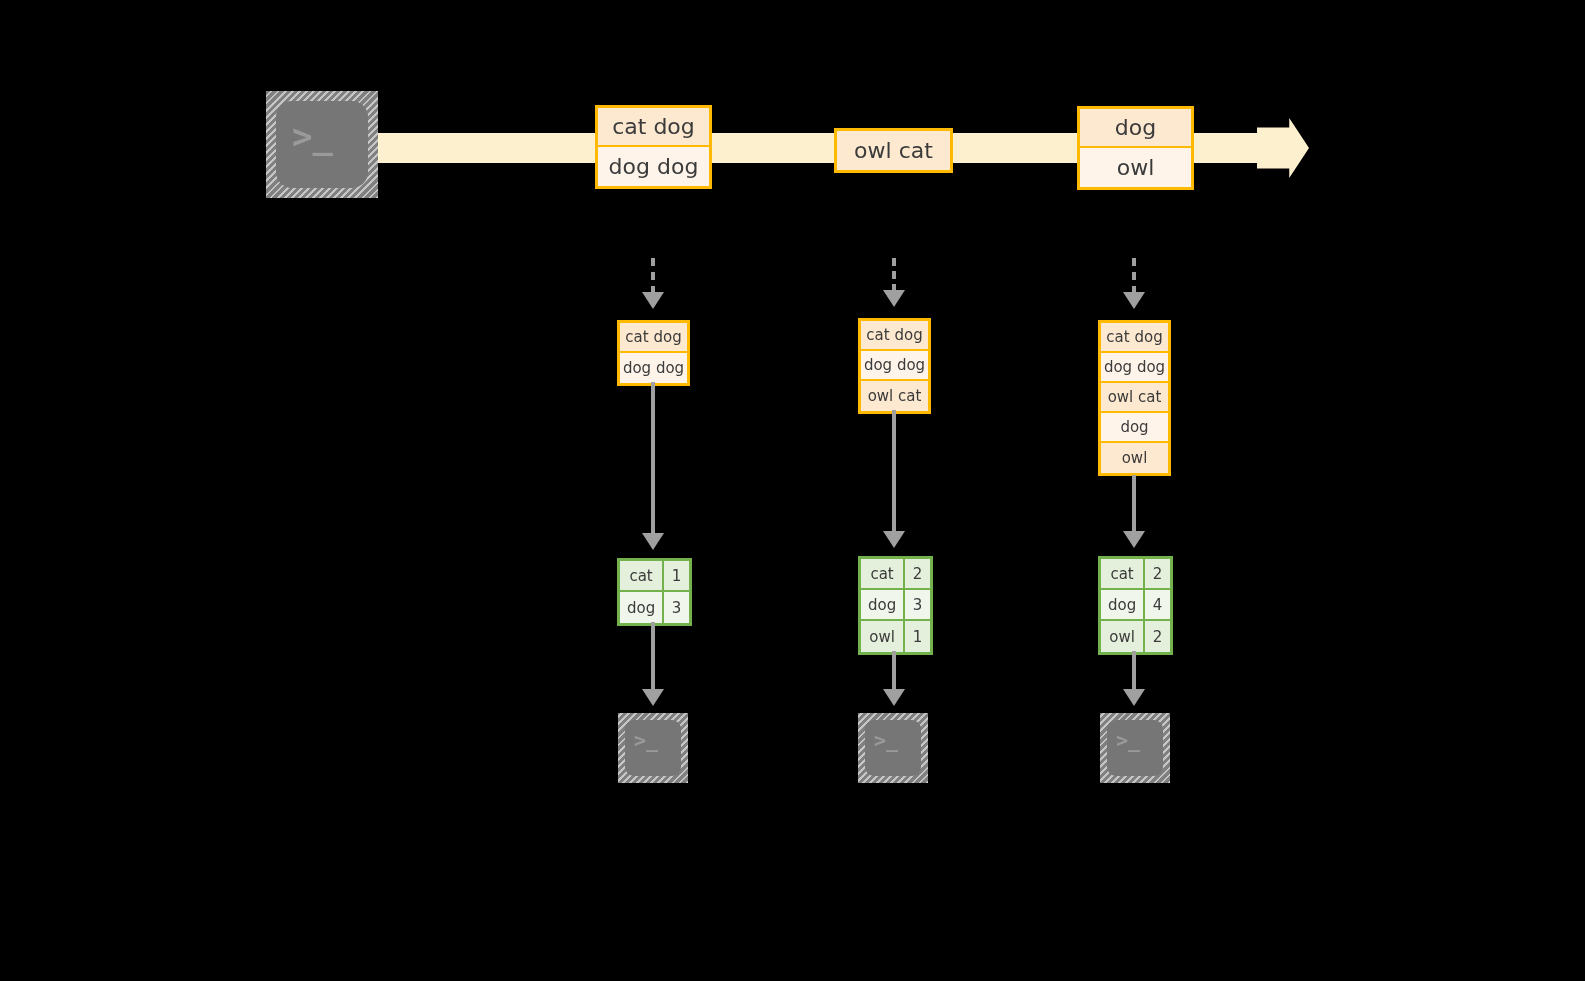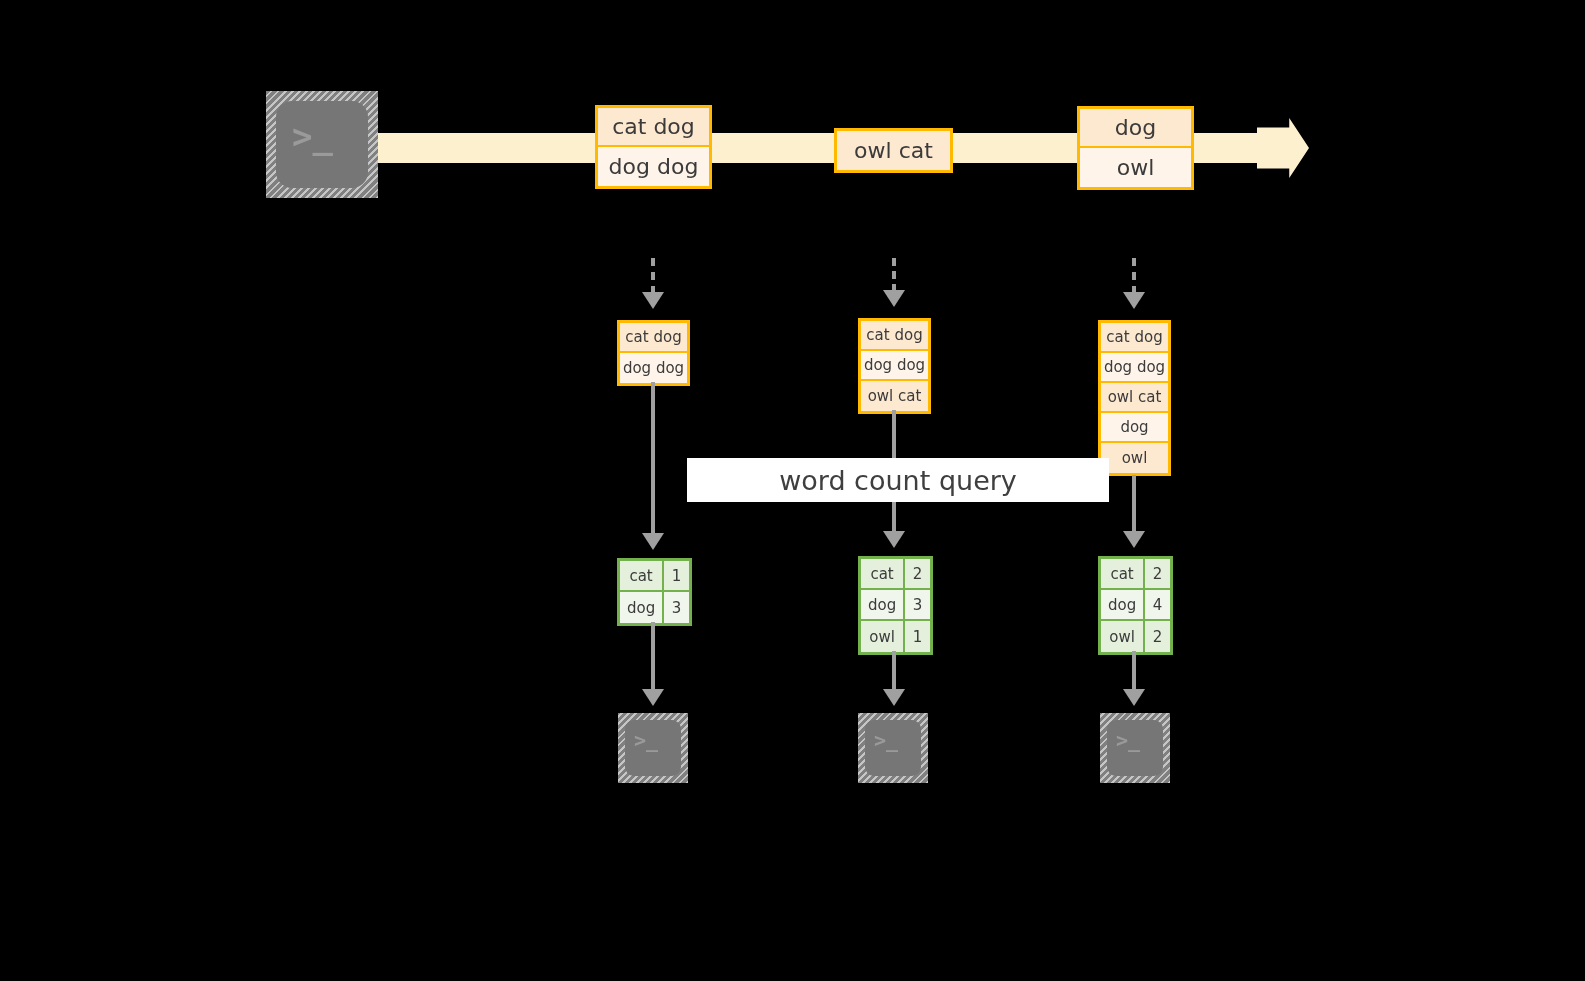--- a/index.html
+++ b/index.html
@@ -215,21 +215,20 @@
 
   <div class="vline" style="left: 651px; top: 382px; height: 152px; background: rgb(160, 160, 160);"></div>
   <div class="vhead" style="left: 642px; top: 533px; border-top-color: rgb(160, 160, 160);"></div>
 
   <div class="vline" style="left: 892px; top: 410px; height: 122px; background: rgb(160, 160, 160);"></div>
   <div class="vhead" style="left: 883px; top: 531px; border-top-color: rgb(160, 160, 160);"></div>
 
   <div class="vline" style="left: 1132px; top: 475px; height: 58px; background: rgb(160, 160, 160);"></div>
   <div class="vhead" style="left: 1123px; top: 531px; border-top-color: rgb(160, 160, 160);"></div>
 
-  <div class="query-label" style="background: rgb(255, 255, 255);">word count query</div>
 
   <div class="restable res1" style="border-color: rgb(114, 177, 75); background: rgb(228, 239, 220);">
     <div class="trow" style="border-bottom-color: rgb(114, 177, 75);">
       <span class="tword" style="border-right-color: rgb(114, 177, 75); color: rgb(59, 59, 59);">cat</span>
       <span class="tcount" style="color: rgb(59, 59, 59);">1</span>
     </div>
     <div class="trow alt" style="border-bottom-color: rgb(114, 177, 75); background: rgb(240, 246, 236);">
       <span class="tword" style="border-right-color: rgb(114, 177, 75); color: rgb(59, 59, 59);">dog</span>
       <span class="tcount" style="color: rgb(59, 59, 59);">3</span>
     </div>

